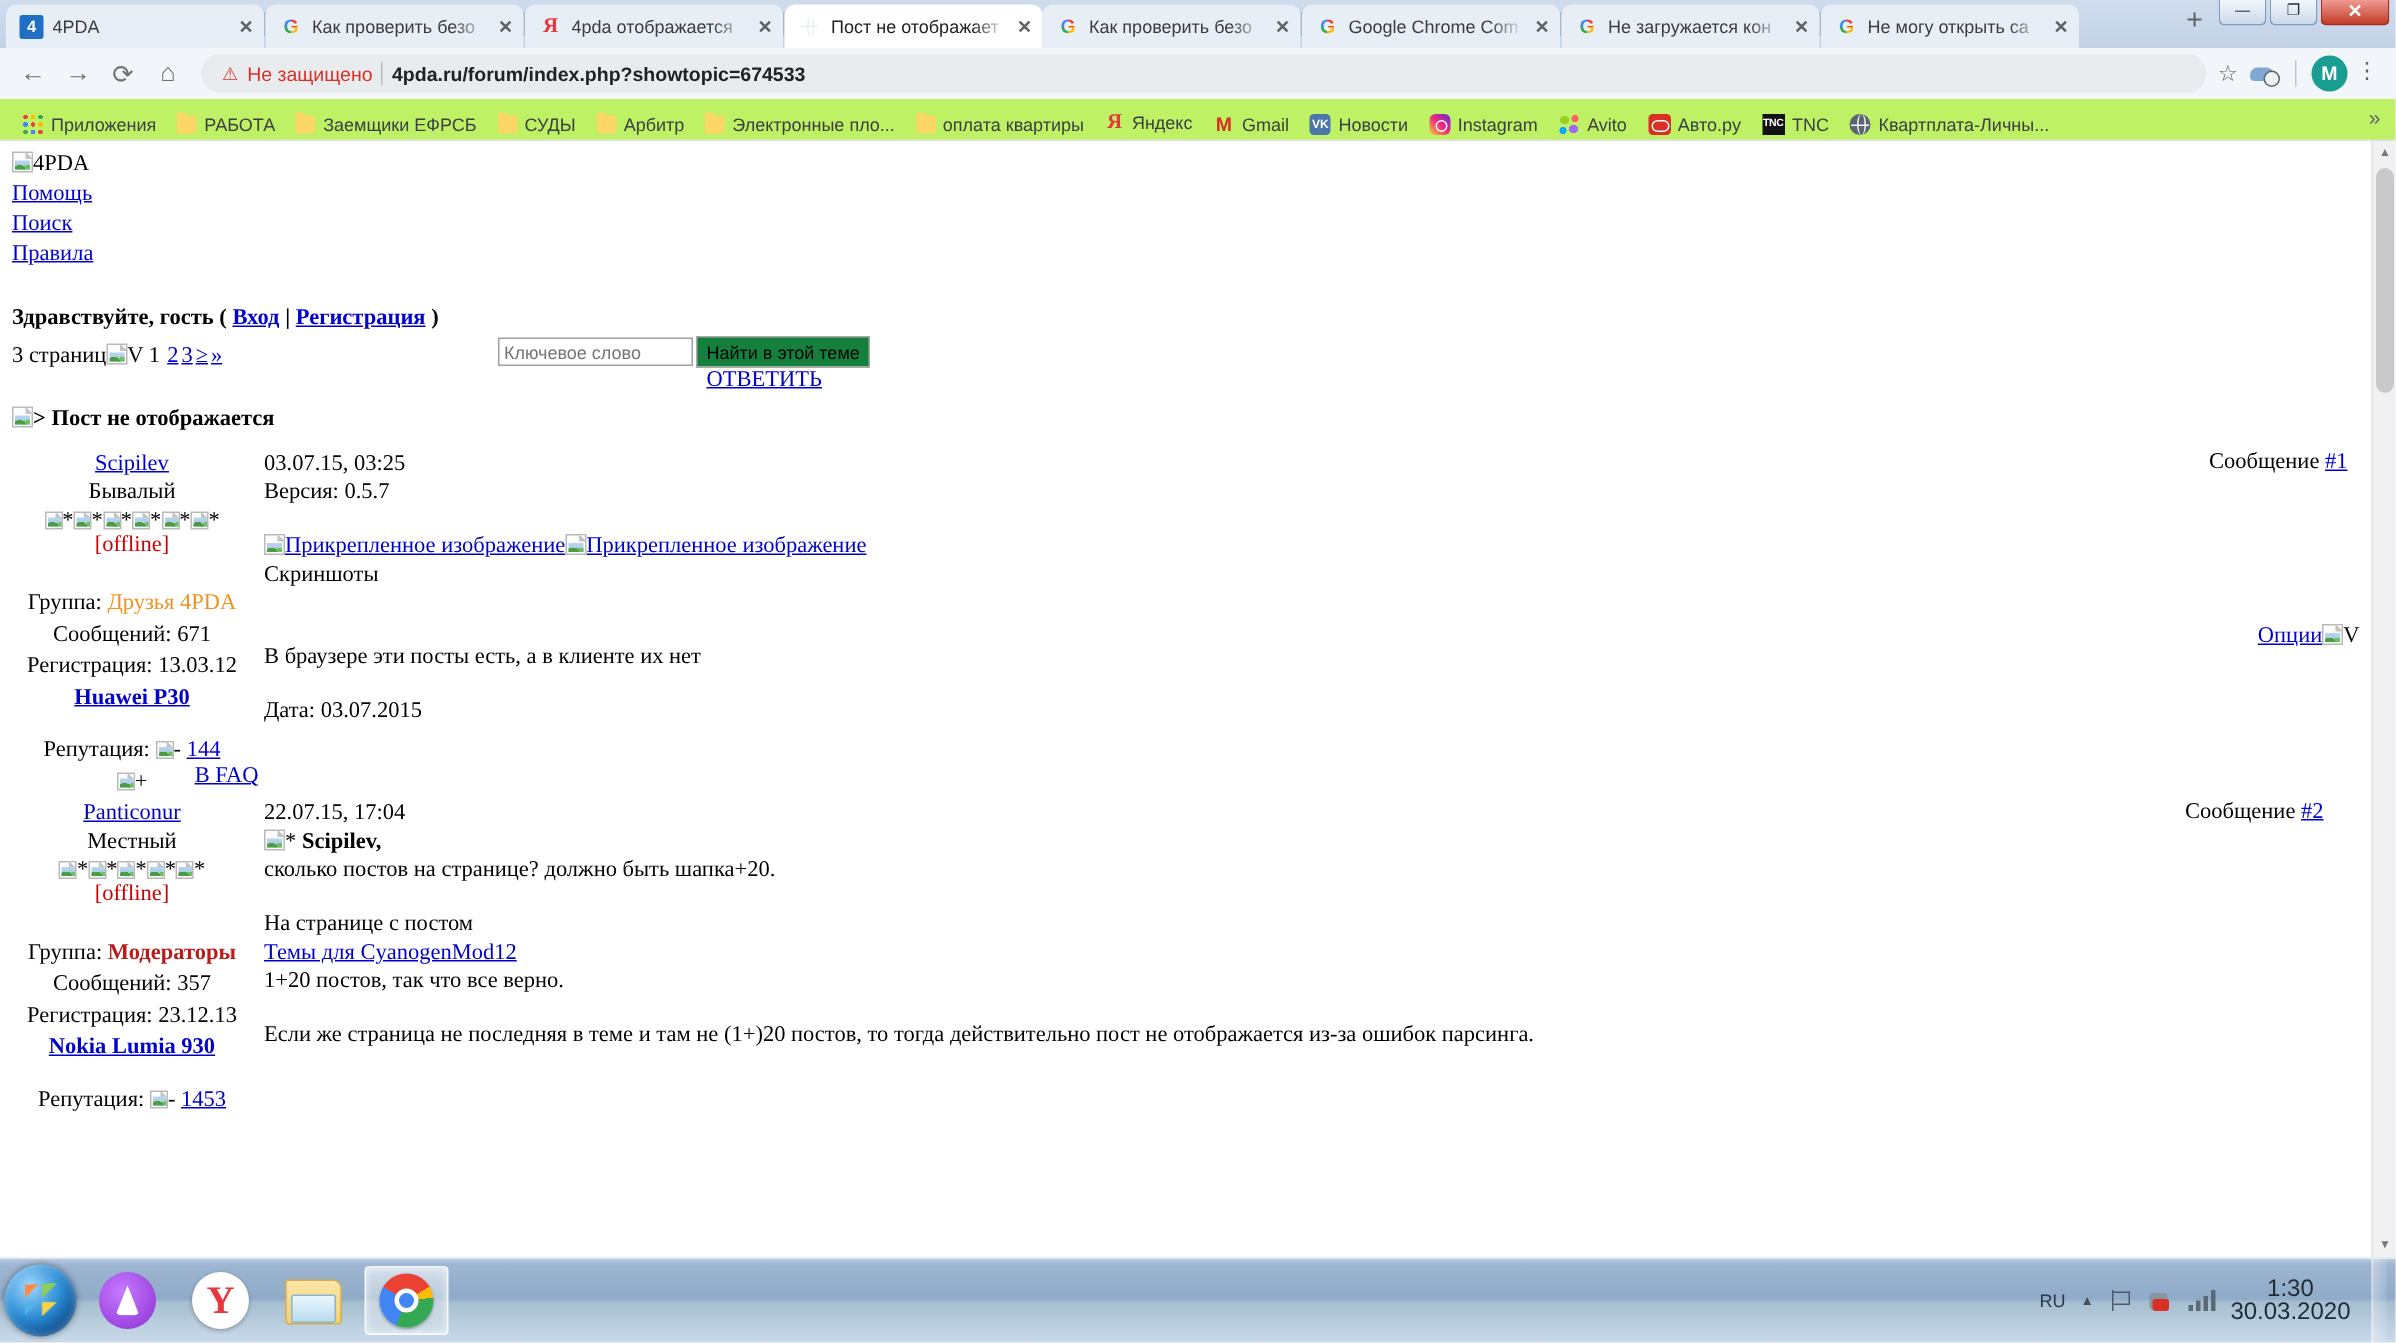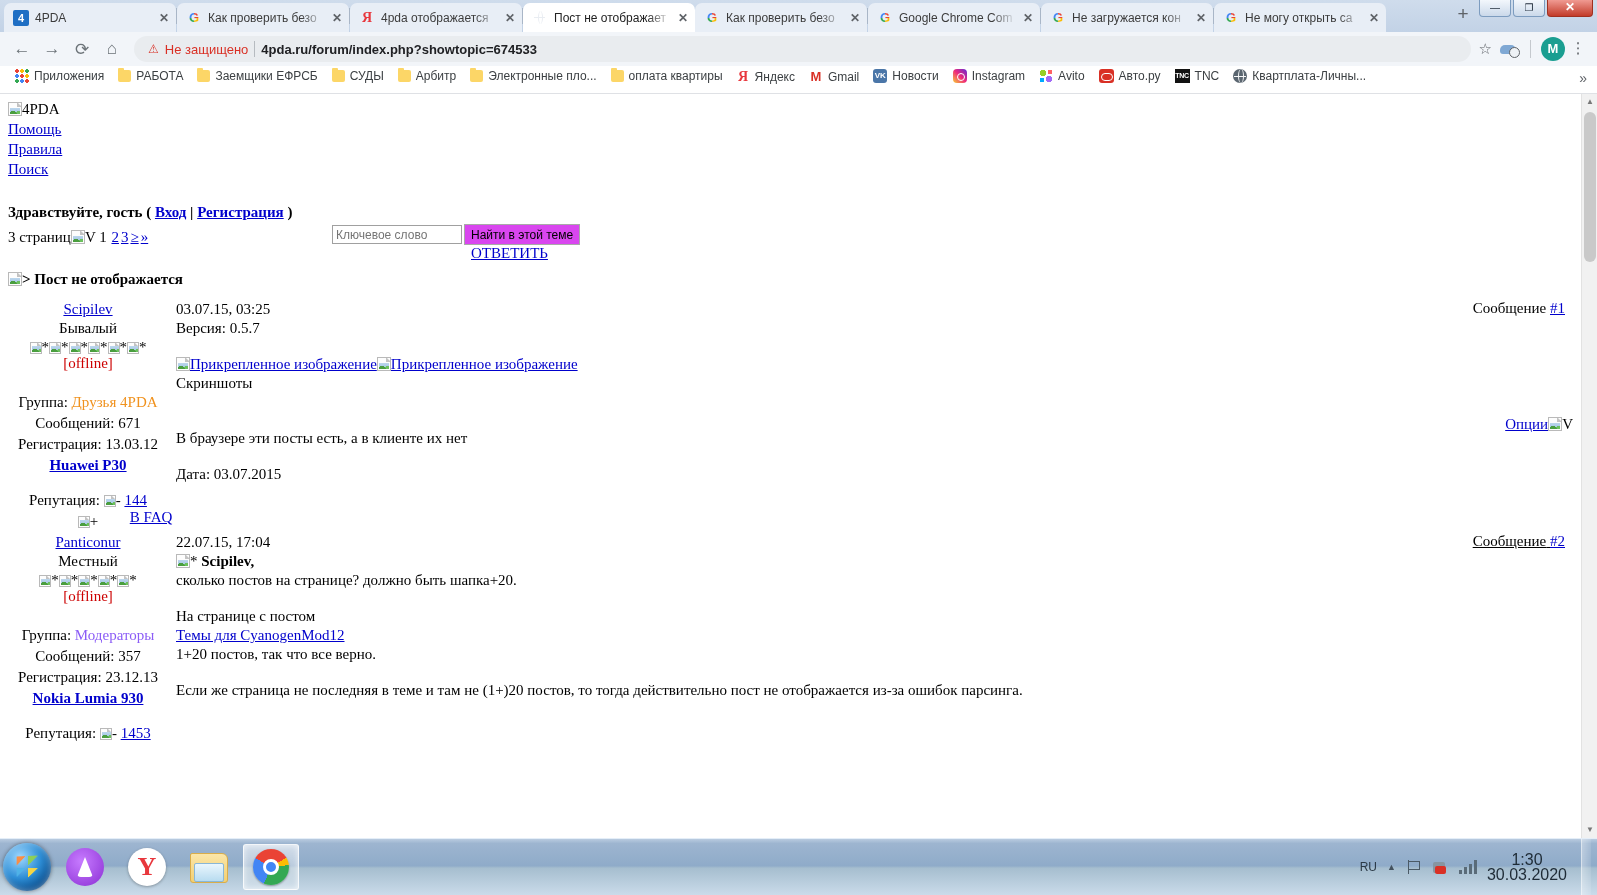--- a/index.html
+++ b/index.html
@@ -177,23 +177,23 @@
   .tool-sep{width:1px;height:18px;background:#c5c9ce;margin:0 8px;}
   .avatar {
     width:24px;height:24px;border-radius:50%;background:#1a9e91;color:#fff;
     font-size:13px;line-height:24px;text-align:center;font-weight:bold;cursor:pointer;
   }
   .kebab{width:22px;height:24px;color:#5f6368;font-size:15px;line-height:22px;text-align:center;cursor:pointer;}
 
   
   .bookmarks {
     height: 28px;
-    background:#ffffff;
+    background:#bef264;
     border-bottom:1px solid #dfe1e5;
-    display:flex; align-items:flex-start;
+    display:flex; align-items:flex-end;
     padding:0 8px;
     gap: 0px;
     font-size:12px;
     color:#3c4043;
     position:relative;
   }
   .bm {
     display:flex;align-items:center;gap:5px;
     padding: 3px 7px; border-radius:4px; cursor:pointer;
     white-space:nowrap;
@@ -299,21 +299,21 @@
     border:1px solid #a0a0a0;
     font-family:"Liberation Sans", sans-serif;
     font-size:12px;
     padding:0 3px;
     color:#555;
     background:#fff;
   }
   .searchbox button {
     height:21px;
     border:1px solid #a9a9a9;
-    background:#d946ef;
+    background:#15803d;
     font-family:"Liberation Sans", sans-serif;
     font-size:12px;
     padding:0 6px;
     cursor:pointer;
     color:#000;
   }
   .reply-link { position:absolute; left:463px; top:20px; font-size:15px; }
 
   .topic-title { font-weight:bold; margin-top:12px; }
   .options-row { position:absolute; right:8px; top:322px; text-align:right; }
@@ -324,21 +324,21 @@
     position:absolute; left:0; top:0; width:160px;
     text-align:center; line-height:19px;
   }
   .uname { font-size:15px; }
   .utitle { }
   .stars { margin-top:2px; line-height:14px; }
   .stars .brokenimg { margin-right:0px; }
   .offline { color:#cc0000; }
   .ufield { margin-top:2px; }
   .ugroup-friends { color:#f0921e; }
-  .ugroup-mods { color:#8b5cf6; font-weight:normal; }
+  .ugroup-mods { color:#b91c1c; font-weight:bold; }
   .udevice { font-weight:bold; }
   .urep { margin-top:16px; }
   .urep-plus { display:block; margin-top:2px; }
 
   .post-body { margin-left:168px; line-height:19px; min-height:40px; }
   .post-date { }
   .big-title { font-size:27px; font-weight:bold; line-height:34px; margin:4px 0 0 0; }
   .p-gap { height:17px; }
   .quote-name { font-weight:bold; }
 
@@ -608,24 +608,24 @@
   <div class="viewport">
     <div class="page">
 
       <div class="hdr-links">
         <span class="brokenimg"></span><span>4PDA</span>
       </div>
       <div class="hdr-links">
         <a class="l">Помощь</a>
       </div>
       <div class="hdr-links">
+        <a class="l">Поиск</a>
+      </div>
+      <div class="hdr-links">
         <a class="l">Правила</a>
-      </div>
-      <div class="hdr-links">
-        <a class="l">Поиск</a>
       </div>
 
       <div class="greeting">
         <span>Здравствуйте, гость</span>
         <span>(</span>
         <a class="l">Вход</a>
         <span>|</span>
         <a class="l">Регистрация</a>
         <span>)</span>
       </div>
@@ -712,21 +712,21 @@
           <div>Дата: 03.07.2015</div>
           <div class="p-gap" style="height:24px;"></div>
           <div style="text-align:left;padding-left:0;">
             <span style="display:inline-block;width:0;"></span>
             <a class="l" style="margin-left:-50px;">В FAQ</a>
           </div>
         </div>
       </div>
 
       <div class="post" style="margin-top:6px;">
-        <div class="msgnum" style="top:0;right:8px;text-decoration:underline;">
+        <div class="msgnum" style="top:0;right:24px;">
           <span>Сообщение</span>
           <a class="l">#2</a>
         </div>
 
         <div class="post-left">
           <div class="uname">
             <a class="l">Panticonur</a>
           </div>
           <div class="utitle">Местный</div>
           <div class="stars">

